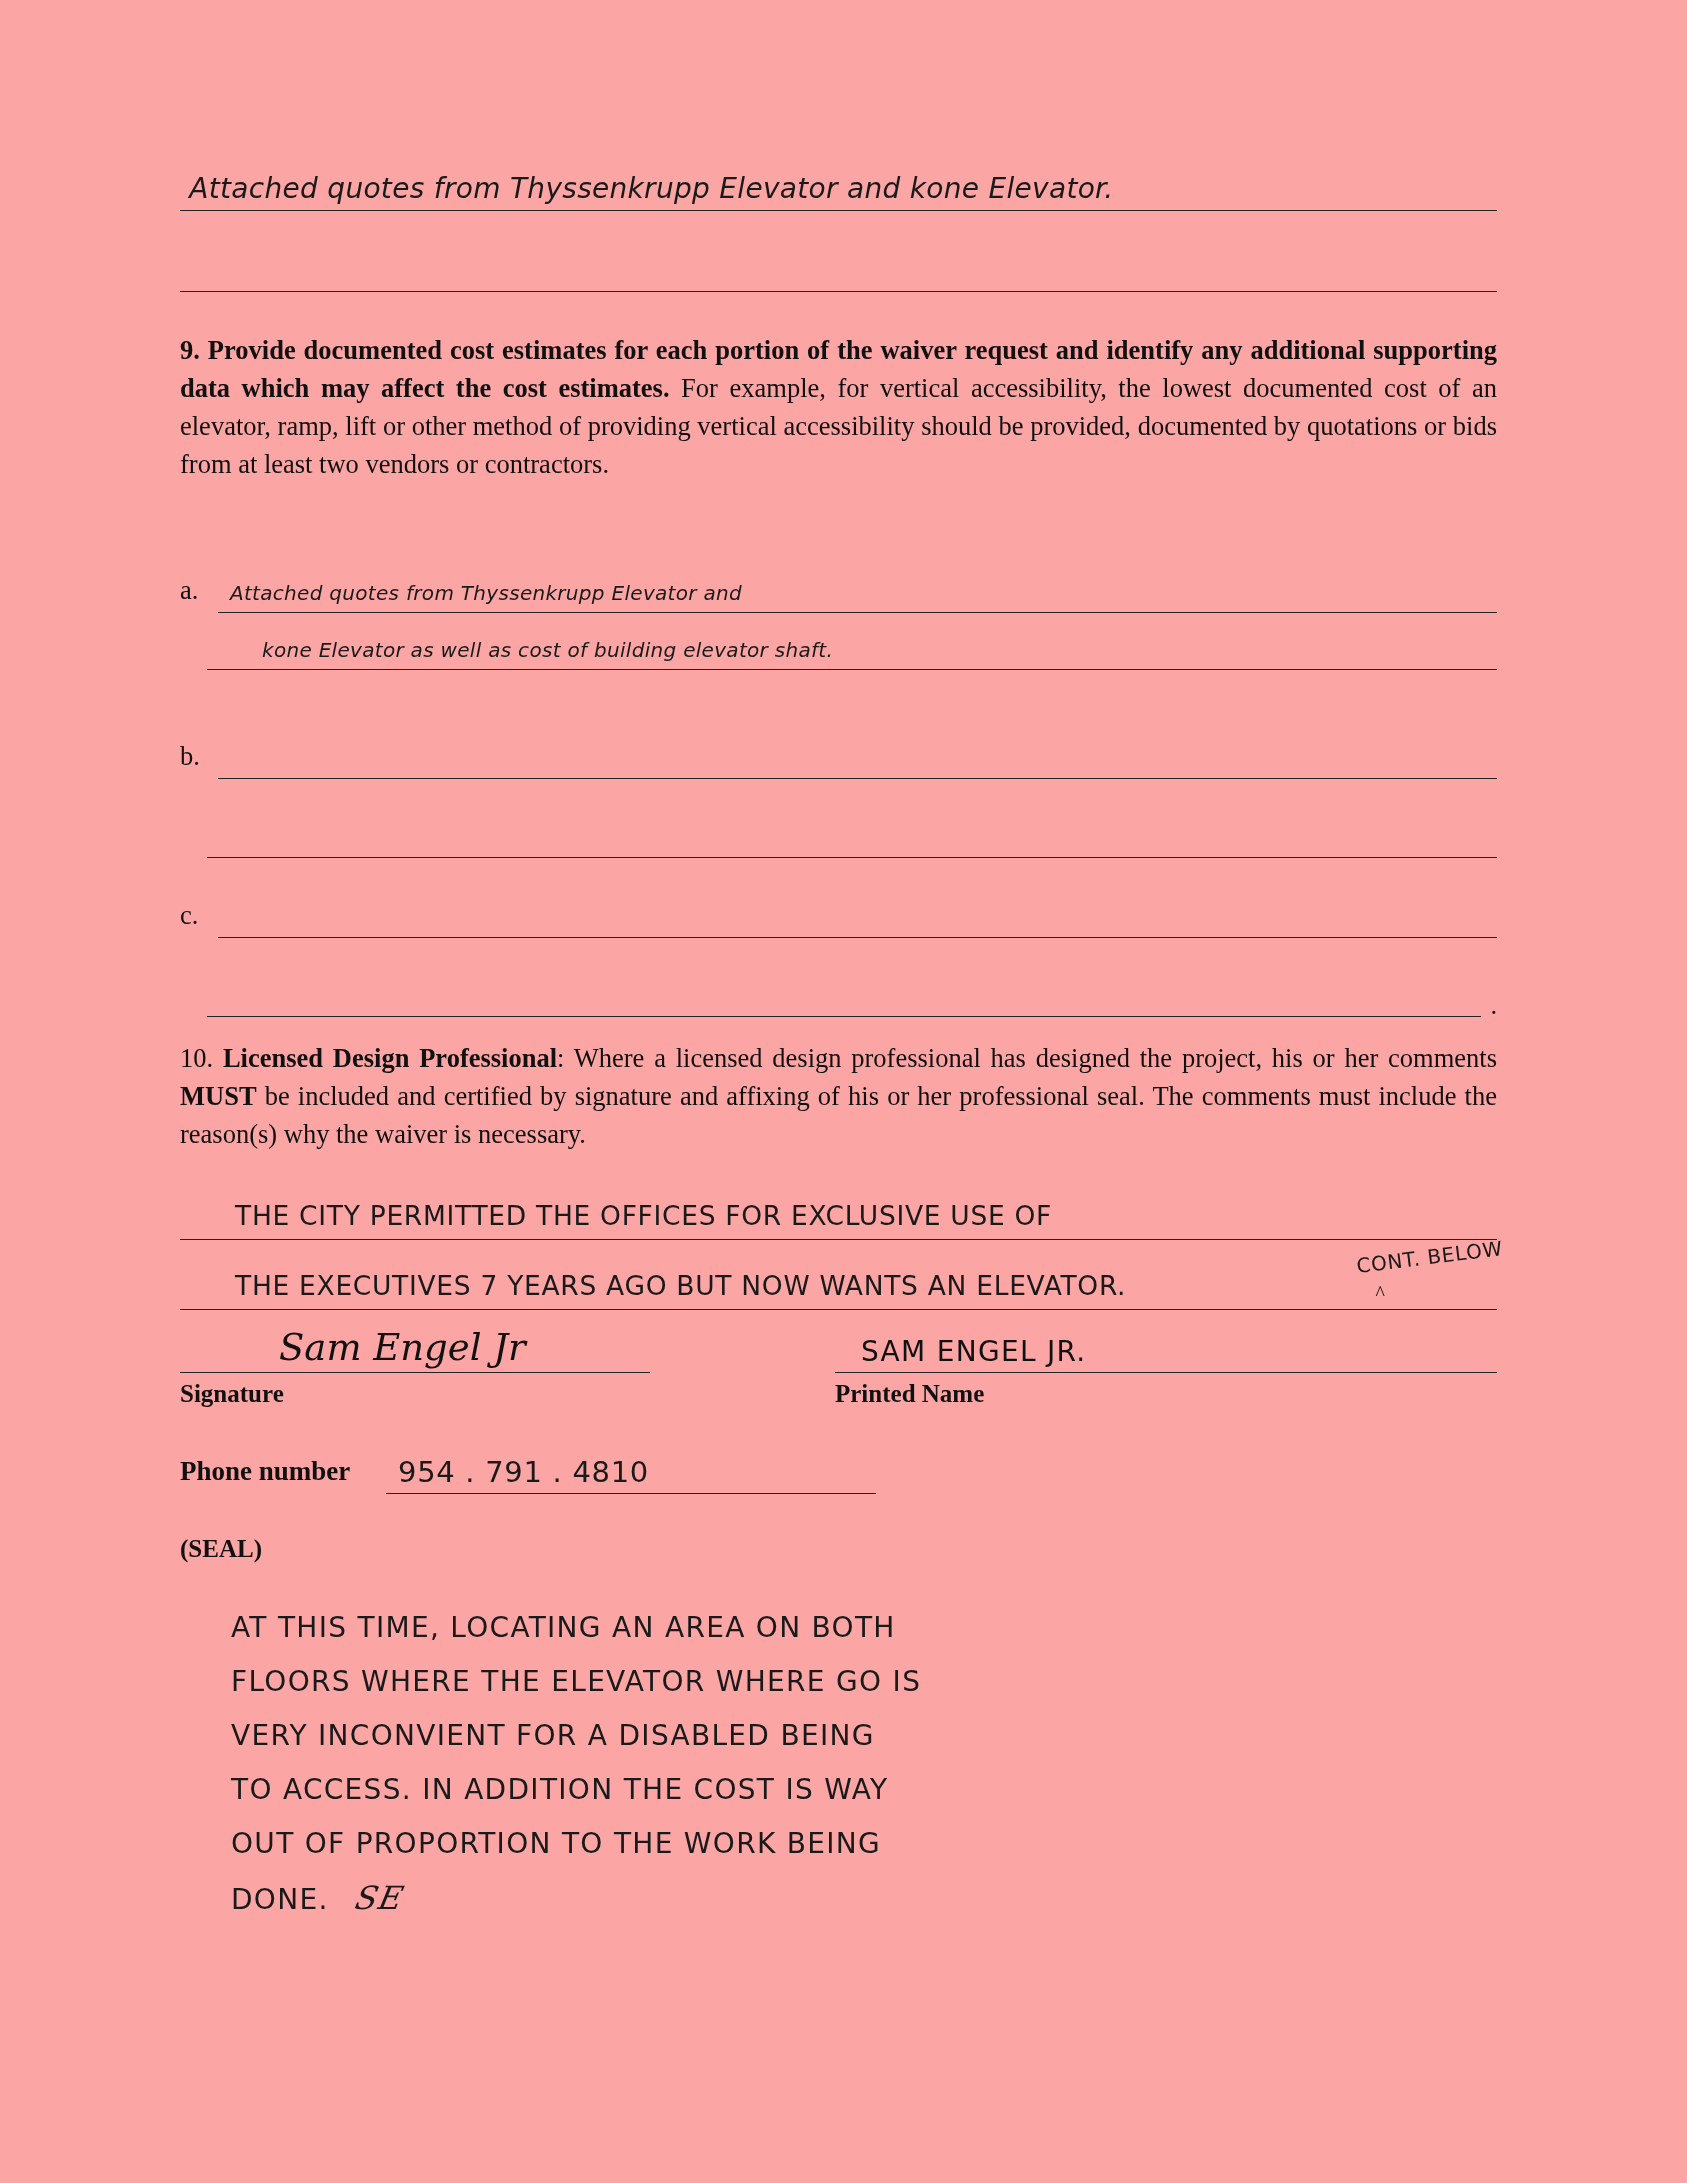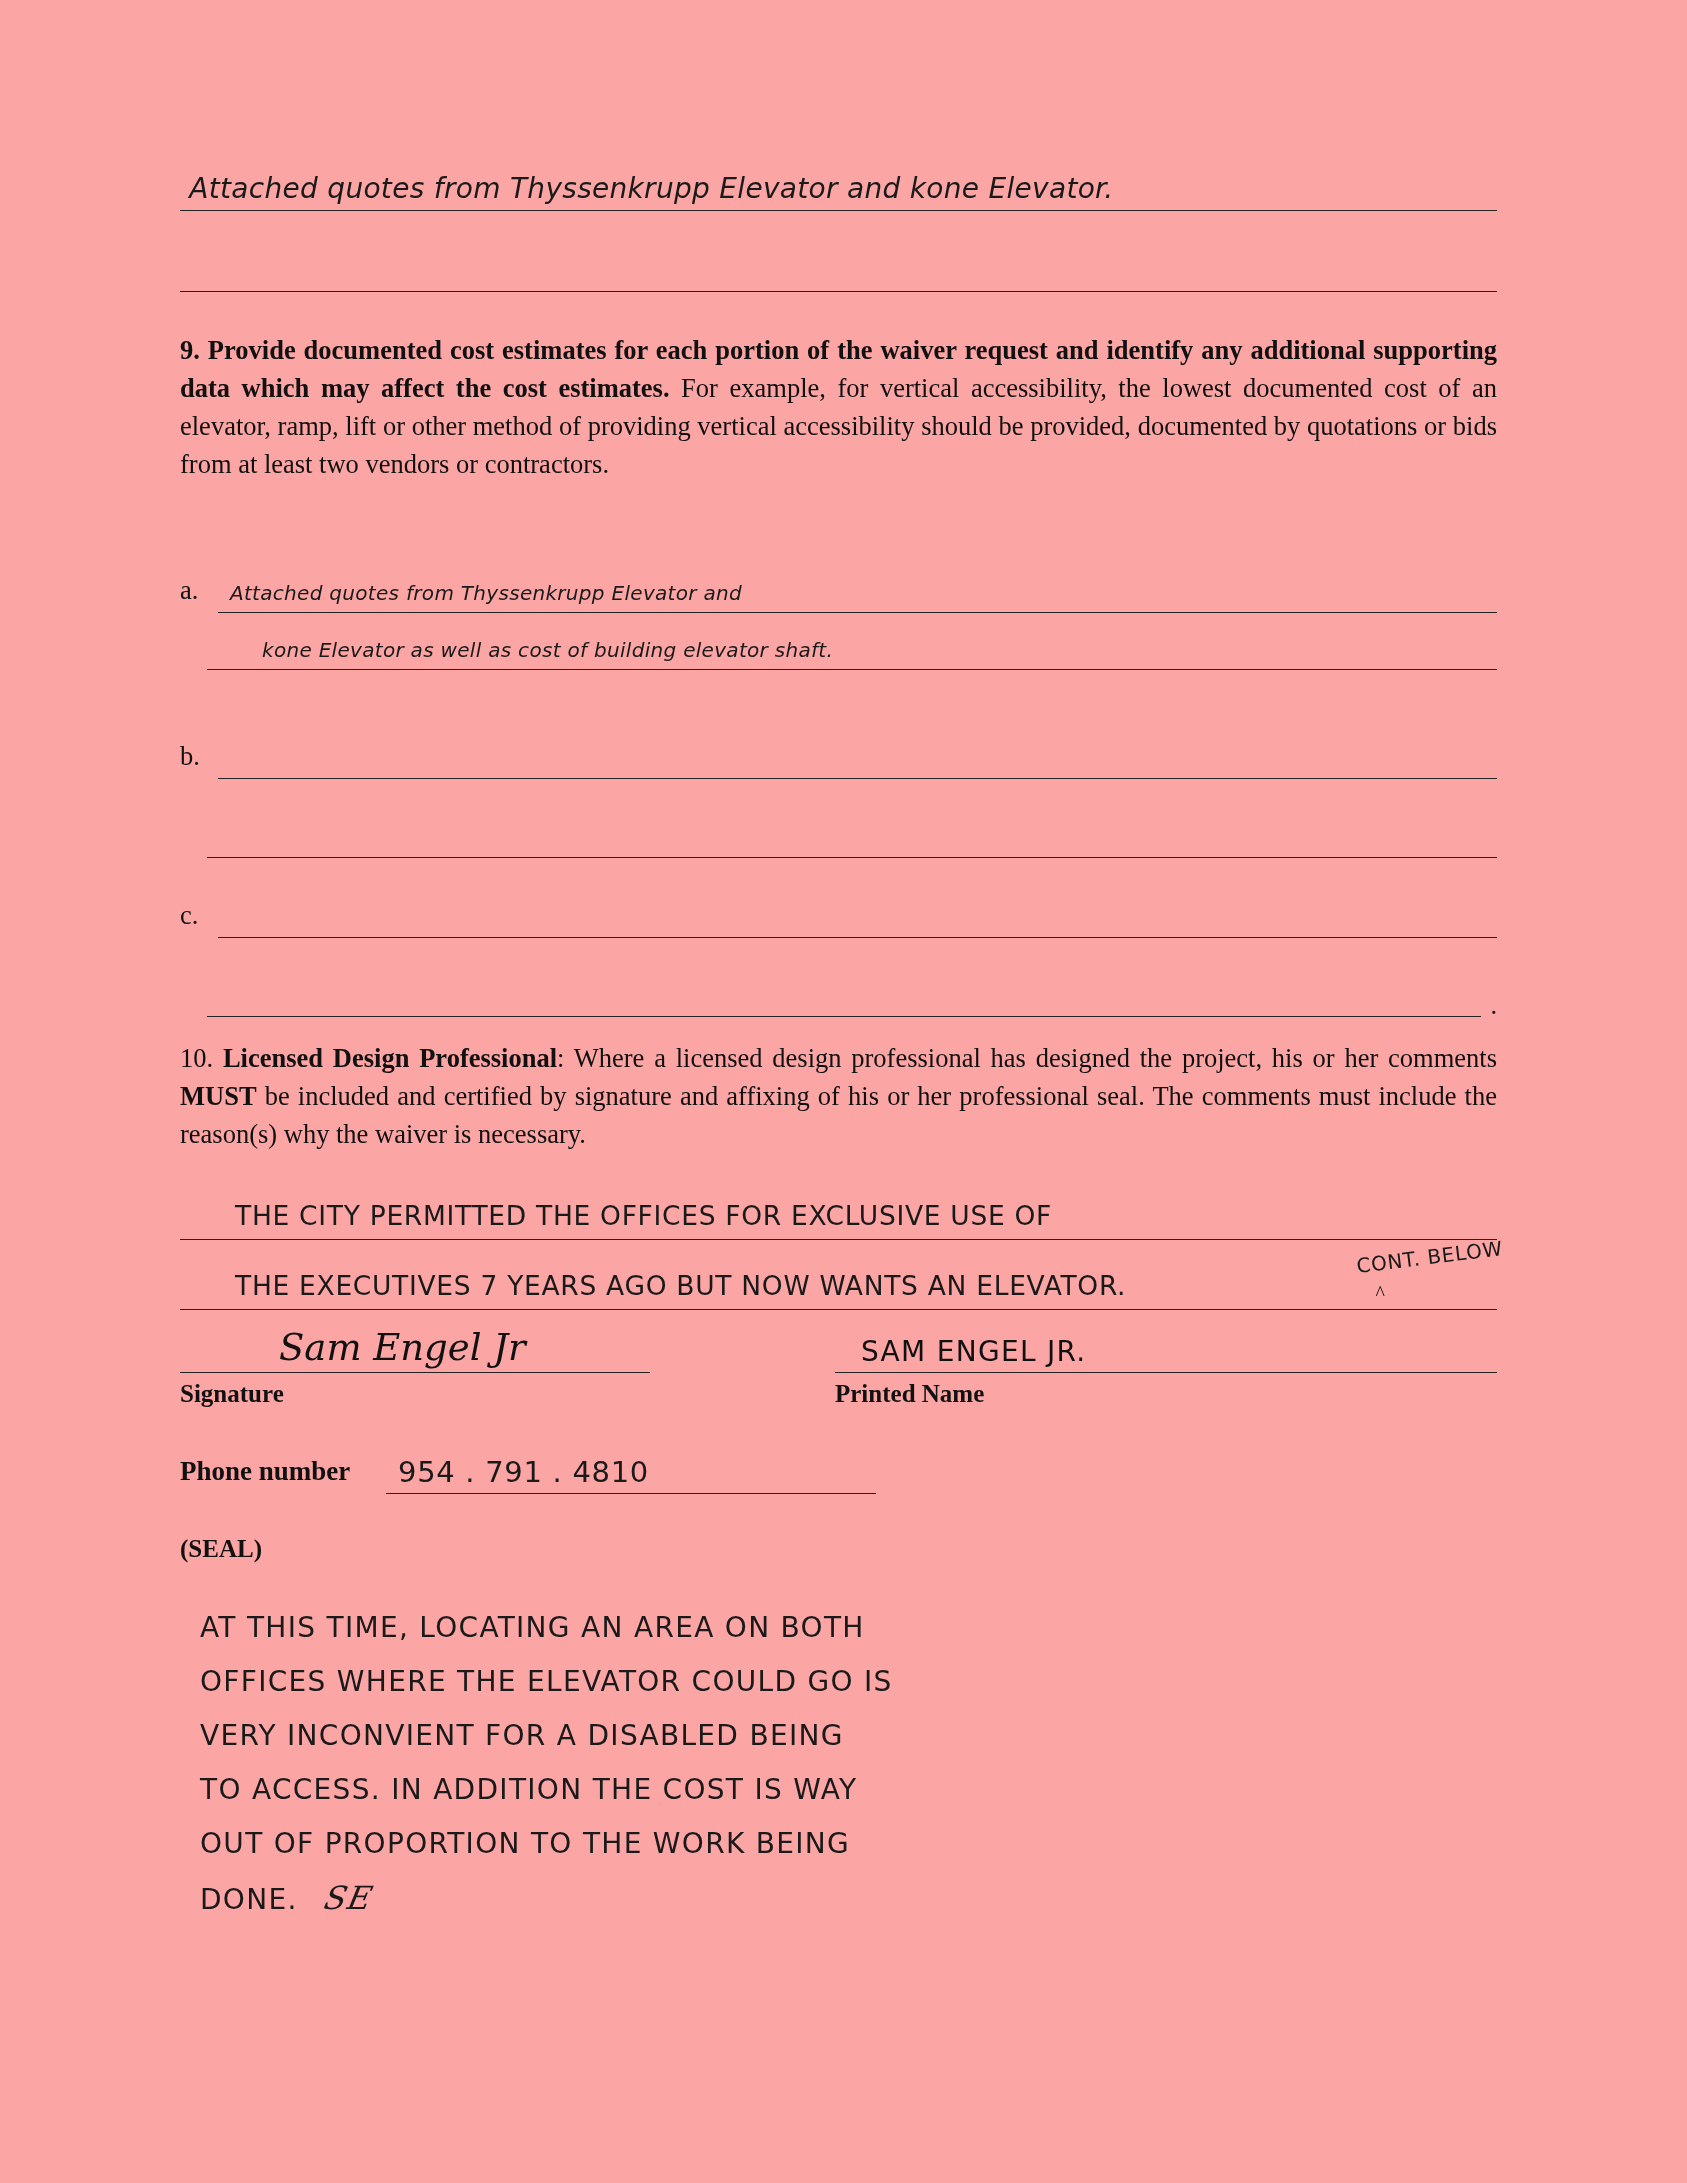--- a/index.html
+++ b/index.html
@@ -220,21 +220,21 @@
   .seal {
     position: absolute;
     left: 180px;
     font-size: 25px;
     font-weight: bold;
   }
 
   
   .bottom-hand {
     position: absolute;
-    left: 200px;
+    left: 231px;
     width: 1125px;
   }
   .bottom-hand .bl {
     font-size: 28px;
     line-height: 54px;
     white-space: nowrap;
     font-family: "DejaVu Sans", sans-serif;
     letter-spacing: 1.3px;
     color: #1a1a1a;
   }
@@ -331,21 +331,21 @@
   <div class="phone-row" style="top:1429px; height:65px;">
     <span class="phone-label">Phone number</span>
     <span class="phone-rule"></span>
     <span class="phone-val hw-print">954 . 791 . 4810</span>
   </div>
 
   <div class="seal" style="top:1535px;">(SEAL)</div>
 
   <div class="bottom-hand" style="top:1601px;">
     <div class="bl">AT THIS TIME, LOCATING AN AREA ON BOTH</div>
-    <div class="bl">OFFICES WHERE THE ELEVATOR COULD GO IS</div>
+    <div class="bl">FLOORS WHERE THE ELEVATOR WHERE GO IS</div>
     <div class="bl">VERY INCONVIENT FOR A DISABLED BEING</div>
     <div class="bl">TO ACCESS.  IN ADDITION THE COST IS WAY</div>
     <div class="bl">OUT OF PROPORTION TO THE WORK BEING</div>
     <div class="bl">
       <span>DONE.</span>
       <span class="initial">SE</span>
     </div>
   </div>
 
 </div>

